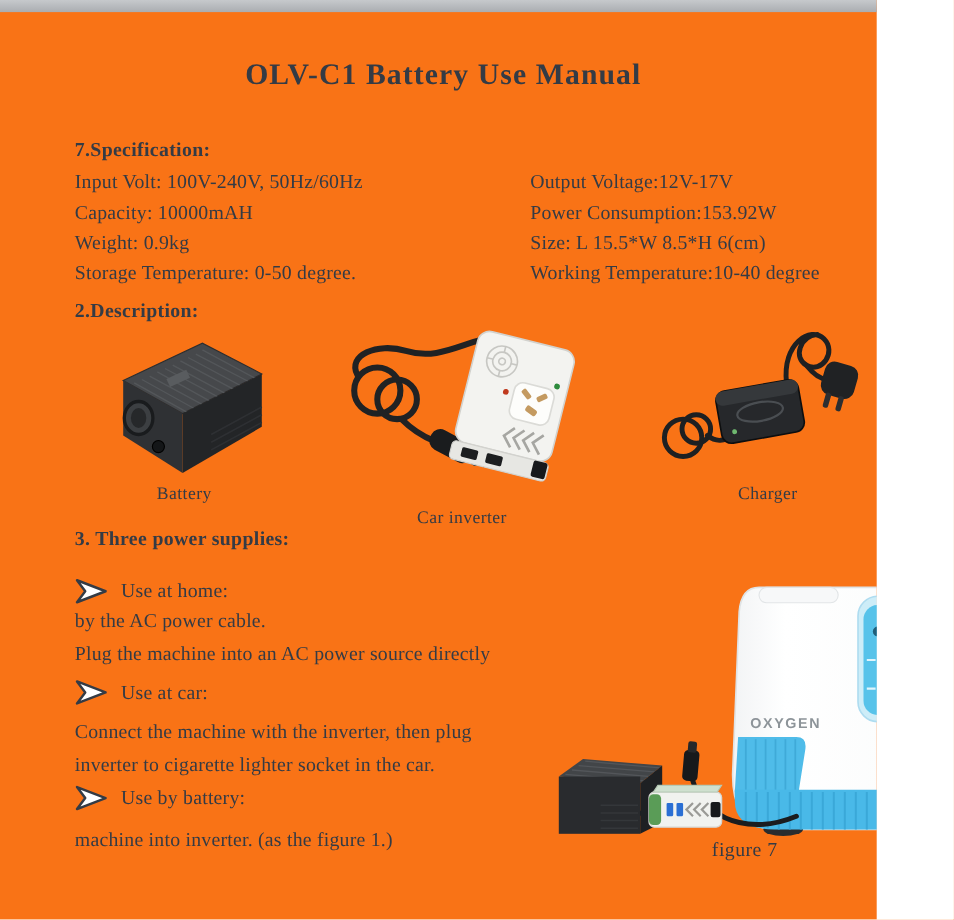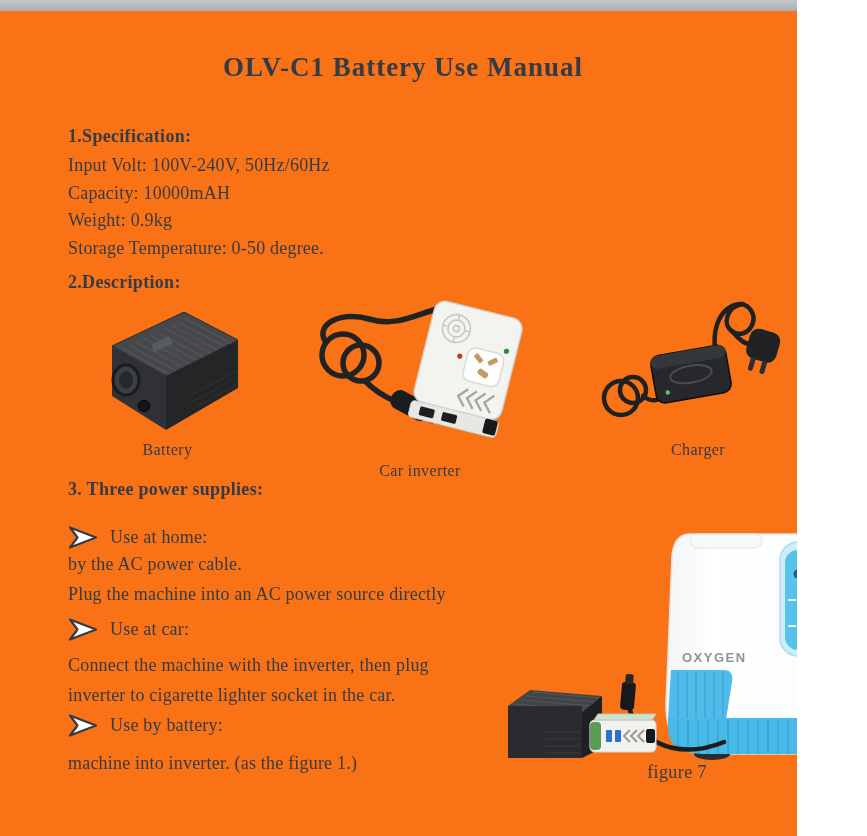--- a/index.html
+++ b/index.html
@@ -20,29 +20,35 @@
 </style>
 </head>
 <body>
 
 <div class="page">
 
   <div class="abs topbar"></div>
 
   <div class="abs title">OLV-C1 Battery Use Manual</div>
 
-  <div class="abs heading" style="left:68px;top:126px;">1.Specification:</div>
+  <div class="abs heading" style="left:68px;top:126px;">7.Specification:</div>
 
   <div class="abs bodytext" style="left:68px;top:152px;">
     <div>Input Volt: 100V-240V, 50Hz/60Hz</div>
     <div>Capacity: 10000mAH</div>
     <div>Weight: 0.9kg</div>
     <div>Storage Temperature: 0-50 degree.</div>
   </div>
 
+  <div class="abs bodytext" style="left:482px;top:152px;">
+    <div>Output Voltage:12V-17V</div>
+    <div>Power Consumption:153.92W</div>
+    <div>Size: L 15.5*W 8.5*H 6(cm)</div>
+    <div>Working Temperature:10-40 degree</div>
+  </div>
 
   <div class="abs heading" style="left:68px;top:272px;">2.Description:</div>
 
   <svg class="abs" style="left:92px;top:300px;" width="158" height="140" viewBox="0 0 158 140">
     <g>
       <polygon points="20,46 92,12 146,40 74,76" fill="#46484b" stroke="#2c2e30" stroke-width="1"></polygon>
       <g stroke="#54575a" stroke-width="1.2">
         <line x1="30" y1="48" x2="84" y2="78"></line>
           <line x1="37" y1="45" x2="91" y2="75"></line>
         <line x1="44" y1="42" x2="98" y2="71"></line>

